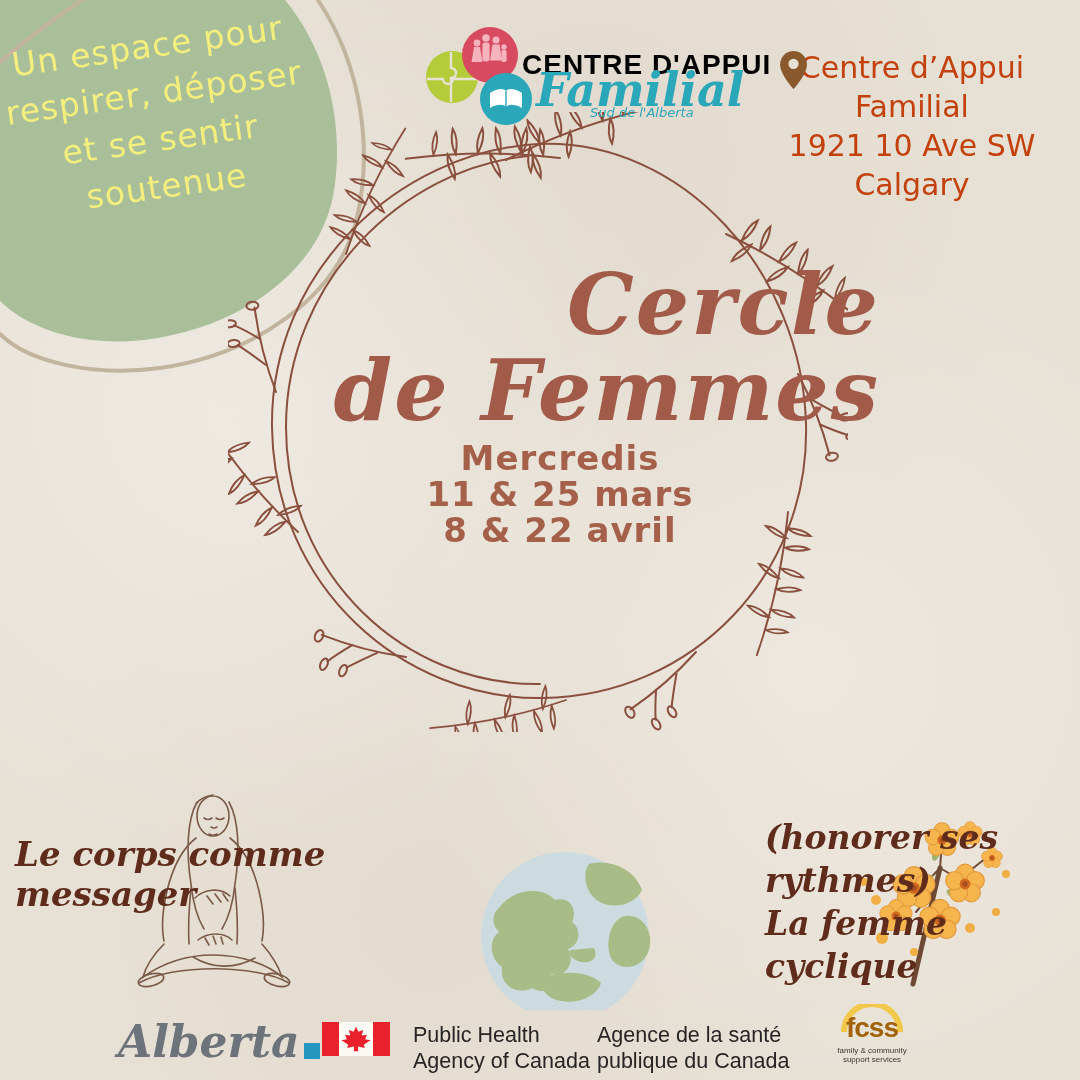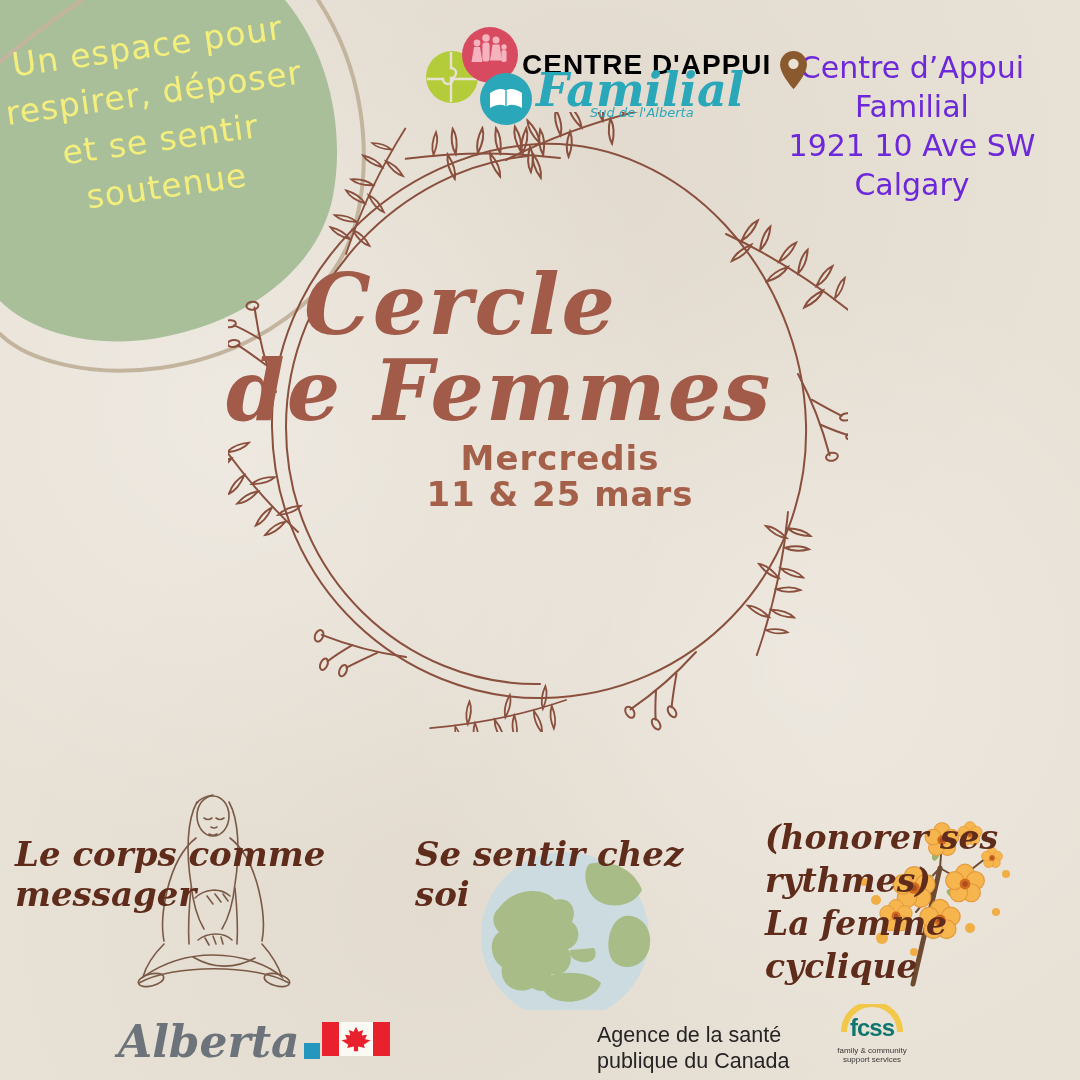--- a/index.html
+++ b/index.html
@@ -41,31 +41,31 @@
     font-size:46px; color:#2ba7ba; white-space:nowrap;
   }
   .org-region {
     position:absolute; left:172px; top:80px;
     font-size:13px; color:#2ba7ba; white-space:nowrap;font-style:italic;
   }
 
   
   .address {
     left:762px; top:48px; width:300px; z-index:2;
-    color:#6d28d9; font-size:30px; line-height:39px; font-weight:500;
+    color:#c2410c; font-size:30px; line-height:39px; font-weight:500;
     text-align:center;
   }
   .pin { position:absolute; left:18px; top:3px; }
 
   
   .wreath { left:228px; top:112px; width:620px; height:620px; z-index:1; }
 
   
   .title {
-    left:240px; top:262px; width:640px; z-index:2; text-align:left;
+    left:240px; top:262px; width:640px; z-index:2; text-align:right;
     color:#a25a49; font-family:"DejaVu Serif", serif; font-style:italic; font-weight:700;
   }
   .title-line1 { font-size:84px; line-height:86px; margin-left:64px; letter-spacing:2px; }
   .title-line2 { font-size:84px; line-height:86px; margin-left:-14px; letter-spacing:2px; }
 
   
   .schedule {
     left:360px; top:440px; width:400px; z-index:2; text-align:center;
     color:#a5604a; font-size:34px; line-height:36px; font-weight:700;
     letter-spacing:1px;
@@ -109,21 +109,21 @@
     z-index:2; font-family:"Liberation Sans", sans-serif;
     font-size:21.5px; line-height:26px; color:#262424; white-space:nowrap;
   }
   .phac-en { left:413px; top:1022px; }
   .phac-fr { left:597px; top:1022px; }
   .fcss { left:830px; top:1004px; width:84px; text-align:center; z-index:2; }
   .fcss-arc { position:absolute; left:10px; top:0; }
   .fcss-word {
     position:relative; margin-top:6px;
     font-family:"Liberation Sans", sans-serif; font-weight:700;
-    font-size:24px; line-height:36px; letter-spacing:-1px; color:#0f766e;
+    font-size:28px; line-height:36px; letter-spacing:-1px; color:#a16207;
   }
   .fcss-sub {
     position:relative; font-size:8px; line-height:9px; color:#3a3736;
     font-family:"Liberation Sans", sans-serif;
   }
 </style>
 </head>
 <body>
 
 <div class="poster">
@@ -226,20 +226,21 @@
   </svg>
 
   <div class="abs title">
     <div class="title-line1">Cercle</div>
     <div class="title-line2">de Femmes</div>
   </div>
 
   <div class="abs schedule">
     <div>Mercredis</div>
     <div>11 &amp; 25 mars</div>
+    <div>8 &amp; 22 avril</div>
   </div>
 
 
   <svg class="abs meditator" viewBox="0 0 224 234">
     <g stroke="#7a5a47" stroke-width="1.6" fill="none" stroke-linecap="round">
       <ellipse cx="110" cy="40" rx="16" ry="20"></ellipse>
       <path d="M110 19 C103 20 97 23 94 27"></path>
       <path d="M94 26 C84 44 83 76 88 108 C90 127 95 143 101 153"></path>
       <path d="M126 26 C136 44 137 76 132 108 C130 127 125 143 119 153"></path>
       <path d="M101 42 Q105 45 109 42"></path>
@@ -266,21 +267,20 @@
   <svg class="abs globe" viewBox="0 0 176 160">
     <circle cx="88" cy="86" r="84" fill="#c6dae3" opacity="0.82"></circle>
     <g fill="#a6bb82" opacity="0.95">
       <path d="M22 58 C36 38 66 36 78 50 C92 46 101 58 95 72 C105 79 103 95 91 99 C99 112 89 128 74 124 C80 136 68 146 55 138 C39 146 22 134 25 117 C13 109 11 90 22 82 C14 74 15 64 22 58 Z"></path>
       <path d="M112 14 C134 8 158 20 165 40 C158 55 136 60 121 51 C108 43 105 22 112 14 Z"></path>
       <path d="M148 66 C166 64 177 82 172 100 C166 118 146 122 136 111 C127 100 131 70 148 66 Z"></path>
       <path d="M66 128 C88 119 114 122 124 133 C119 149 94 156 77 149 C67 145 62 135 66 128 Z"></path>
       <path d="M93 100 L117 98 C122 107 115 114 104 112 C96 110 91 105 93 100 Z"></path>
     </g>
   </svg>
-  <div class="abs theme-label theme2-label">Se sentir chez soi</div>
 
   <svg class="abs flowers" viewBox="0 0 212 200">
     <defs>
       <g id="fl">
         <g fill="#f6b54d" stroke="#e49a3e" stroke-width="1">
           <circle cx="0" cy="-9" r="7.5"></circle>
           <circle cx="8.6" cy="-2.8" r="7.5"></circle>
           <circle cx="5.3" cy="7.3" r="7.5"></circle>
           <circle cx="-5.3" cy="7.3" r="7.5"></circle>
           <circle cx="-8.6" cy="-2.8" r="7.5"></circle>
@@ -324,20 +324,24 @@
     <span class="alberta-script">Alberta</span><span class="alberta-square"></span>
   </div>
 
   <svg class="abs flag" width="68" height="34" viewBox="0 0 72 36">
     <rect x="0" y="0" width="72" height="36" fill="#fbf9f4"></rect>
     <rect x="0" y="0" width="18" height="36" fill="#e8212d"></rect>
     <rect x="54" y="0" width="18" height="36" fill="#e8212d"></rect>
     <path fill="#e8212d" d="M36 5 L38.6 10.4 L43.6 8.6 L42 14.2 L47.6 13.4 L45.6 18.2 L51.4 19.4 L44.2 24 L45.4 27.6 L38.2 26 L38.2 31 L33.8 31 L33.8 26 L26.6 27.6 L27.8 24 L20.6 19.4 L26.4 18.2 L24.4 13.4 L30 14.2 L28.4 8.6 L33.4 10.4 Z"></path>
   </svg>
 
+  <div class="abs phac phac-en">
+    <div>Public Health</div>
+    <div>Agency of Canada</div>
+  </div>
   <div class="abs phac phac-fr">
     <div>Agence de la santé</div>
     <div>publique du Canada</div>
   </div>
 
   <div class="abs fcss">
     <svg class="fcss-arc" width="64" height="28" viewBox="0 0 64 28">
       <path d="M4 28 A28 28 0 0 1 60 28" fill="none" stroke="#f2c84b" stroke-width="6" stroke-linecap="round"></path>
     </svg>
     <div class="fcss-word">fcss</div>

